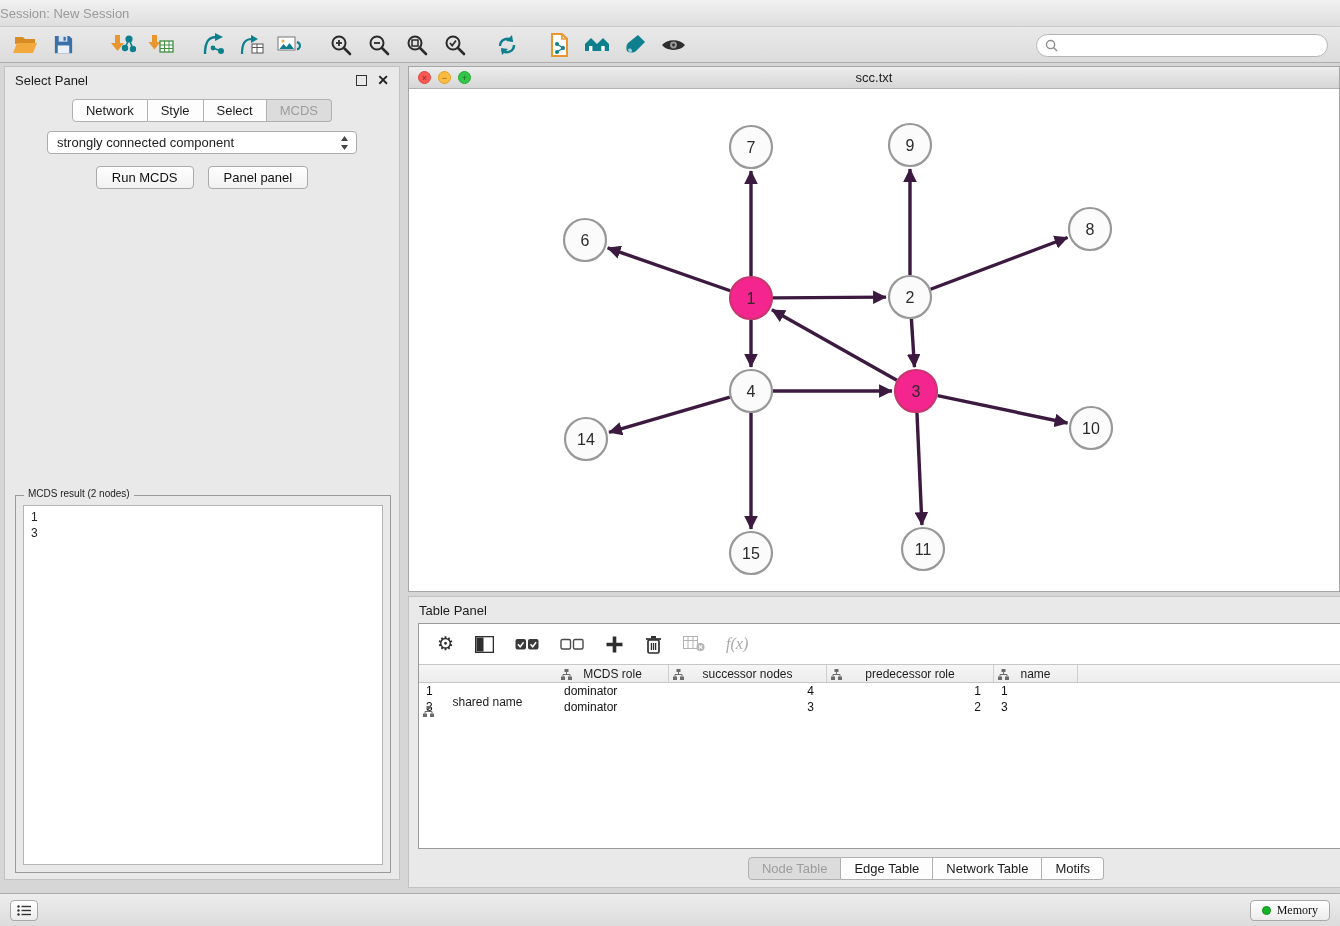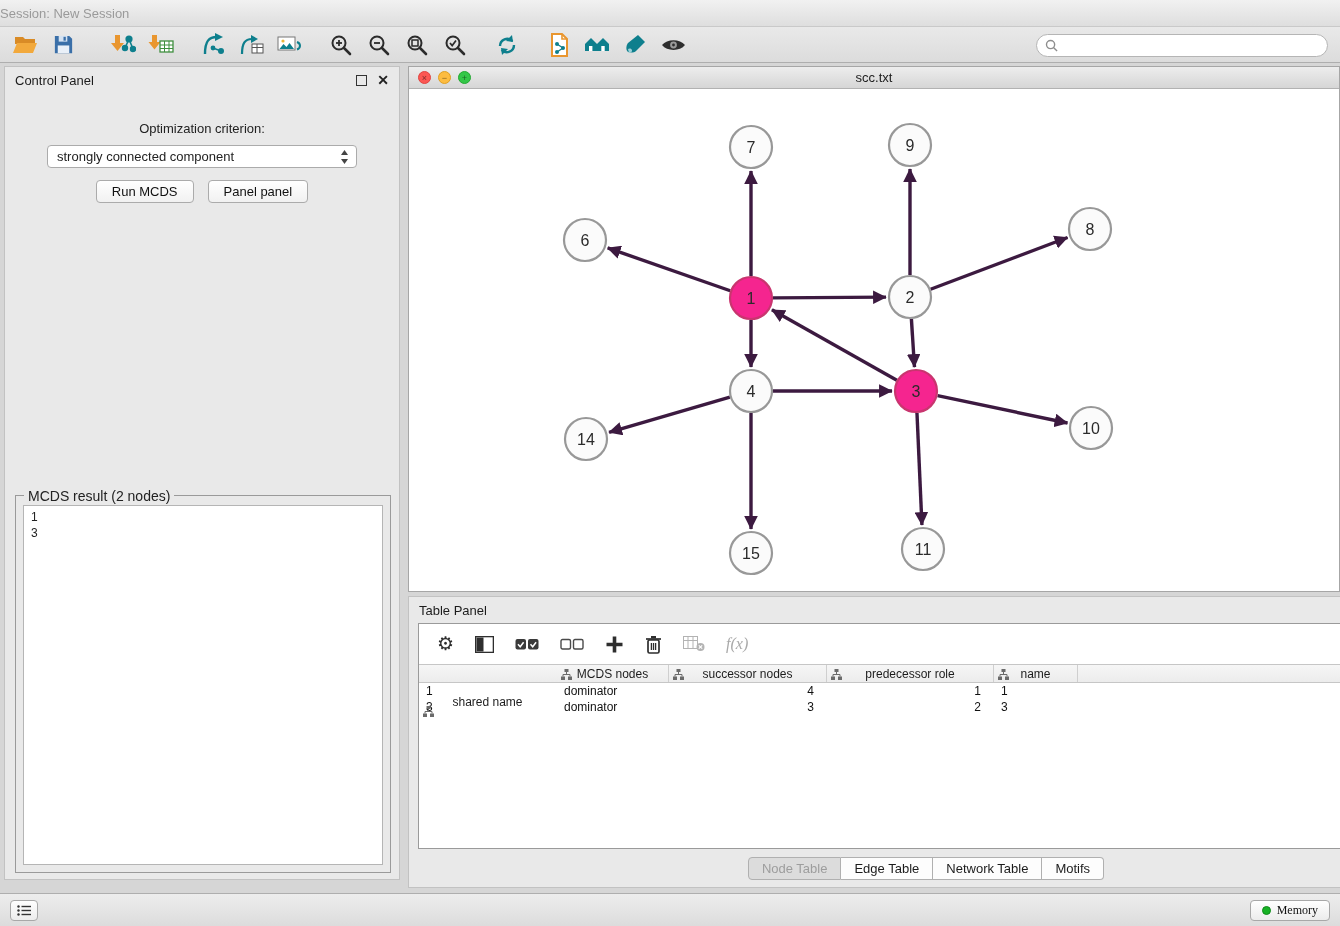--- a/index.html
+++ b/index.html
@@ -37,21 +37,21 @@
   .seg:last-child { border-radius:0 4px 4px 0; }
   .seg.sel { background:#dcdcdc; color:#9d9d9d; }
   .opt-label { text-align:center; margin-top:28px; font-size:13px; }
   .dropdown { margin:9px auto 8px; width:310px; height:23px; background:#fff; border:1px solid #ababab;
     border-radius:4px; display:flex; align-items:center; padding:0 9px; font-size:13px; position:relative; }
   .dropdown .arrows { position:absolute; right:7px; top:3px; }
   .cp-buttons { display:flex; justify-content:center; gap:14px; margin-top:12px; }
   .btn { background:linear-gradient(#ffffff,#f1f1f1); border:1px solid #ababab; border-radius:4px;
     font-size:13px; padding:3px 15px; color:#111; font-family:"Liberation Sans",sans-serif; }
   .result-box { position:absolute; left:10px; top:428px; width:376px; height:378px; border:1px solid #9a9a9a; }
-  .result-legend { position:absolute; top:-8px; left:8px; background:#e9e9e9; padding:0 4px; font-size:14px; }
+  .result-legend { position:absolute; top:-8px; left:8px; background:#e9e9e9; padding:0 4px; font-size:10px; }
   .result-list { position:absolute; left:7px; right:7px; top:9px; bottom:7px; background:#fff; border:1px solid #b5b5b5;
     font-size:12px; padding:3px 7px; line-height:16px; overflow:hidden; }
 
   
   .network-window { position:absolute; left:408px; top:66px; width:932px; height:526px;
     background:#fff; border:1px solid #a6a6a6; }
   .nw-titlebar { height:22px; background:linear-gradient(#ededed,#d6d6d6); border-bottom:1px solid #b2b2b2;
     position:relative; text-align:center; font-size:13px; line-height:21px; color:#1c1c1c; }
   .lights { position:absolute; left:9px; top:4px; display:flex; gap:7px; }
   .light { width:13px; height:13px; border-radius:50%; font-size:9px; line-height:12px; text-align:center;
@@ -243,26 +243,31 @@
       <svg width="13" height="13" viewBox="0 0 14 14">
           <circle cx="6" cy="6" r="4.4" fill="none" stroke="#8d8d8d" stroke-width="1.5"></circle>
           <line x1="9.4" y1="9.4" x2="13" y2="13" stroke="#8d8d8d" stroke-width="1.5"></line>
         </svg>
       <input type="text" placeholder="" style="">
     </div>
   </div>
 
   <div class="control-panel">
     <div class="panel-header">
-      <span>Control Panel</span>
+      <span>Select Panel</span>
       <span class="spacer"></span>
       <span class="float-icon"></span>
       <span class="close-icon">✕</span>
     </div>
-    <div class="opt-label">Optimization criterion:</div>
+    <div class="seg-bar">
+        <div class="seg">Network</div>
+        <div class="seg">Style</div>
+        <div class="seg">Select</div>
+        <div class="seg sel">MCDS</div>
+      </div>
     <div class="dropdown">
       <span>strongly connected component</span>
       <span class="arrows">
         <svg width="9" height="16" viewBox="0 0 9 16">
             <path d="M4.5 1 L8 6 H1z" fill="#444"></path>
             <path d="M4.5 15 L1 10 H8z" fill="#444"></path>
           </svg>
       </span>
     </div>
     <div class="cp-buttons">
@@ -428,21 +433,21 @@
               </svg></span>
             <span class="thlabel">shared name</span>
           </div>
           <div class="th" style="width: 112px;">
             <span class="thicon"><svg width="11" height="11" viewBox="0 0 11 11">
                 <rect x="3.5" y="0" width="4" height="3" fill="#6b6b6b"></rect>
                 <rect x="0" y="7.5" width="4" height="3.5" fill="#6b6b6b"></rect>
                 <rect x="7" y="7.5" width="4" height="3.5" fill="#6b6b6b"></rect>
                 <path d="M5.5 3 v2.5 M2 7.5 V5.5 h7 v2" stroke="#6b6b6b" fill="none"></path>
               </svg></span>
-            <span class="thlabel">MCDS nodes</span>
+            <span class="thlabel">MCDS role</span>
           </div>
           <div class="th" style="width: 158px;">
             <span class="thicon"><svg width="11" height="11" viewBox="0 0 11 11">
                 <rect x="3.5" y="0" width="4" height="3" fill="#6b6b6b"></rect>
                 <rect x="0" y="7.5" width="4" height="3.5" fill="#6b6b6b"></rect>
                 <rect x="7" y="7.5" width="4" height="3.5" fill="#6b6b6b"></rect>
                 <path d="M5.5 3 v2.5 M2 7.5 V5.5 h7 v2" stroke="#6b6b6b" fill="none"></path>
               </svg></span>
             <span class="thlabel">successor nodes</span>
           </div>

